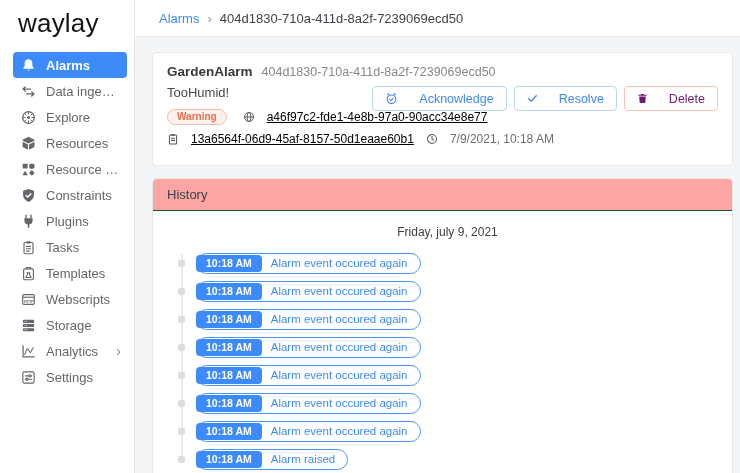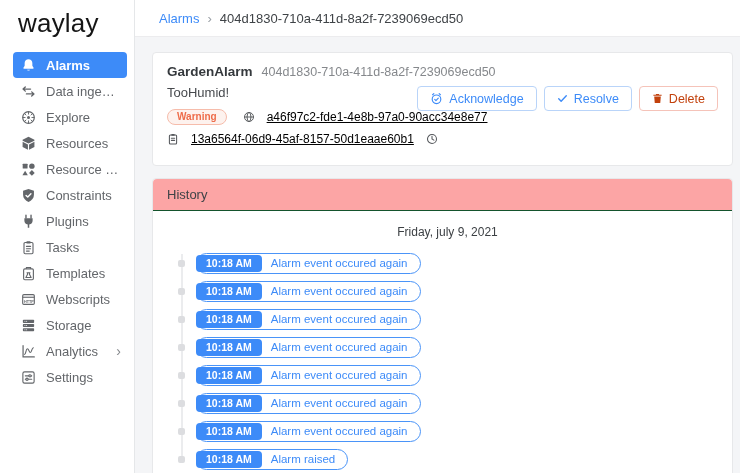--- a/index.html
+++ b/index.html
@@ -63,26 +63,26 @@
   .meta-row:last-child { margin-bottom: 0; }
   .badge {
     font-size: 10px; font-weight: 700; color: #ee6c4a;
     background: #fdf2ee; border: 1px solid #f6bcab;
     border-radius: 10px; padding: 1px 9px 2px; margin-right: 4px;
   }
   .meta-icon { display: inline-flex; color: #55585c; }
   .meta-link { color: #000000; text-decoration: underline; cursor: pointer; }
   .actions { position: absolute; right: 14px; top: 33px; display: flex; gap: 7px; }
   .btn {
-    display: inline-flex; align-items: center; gap: 6px;
+    display: inline-flex; align-items: center; gap: 21px;
     height: 25px; padding: 0 12px;
     background: #fff; border: 1px solid #b9d4f9; border-radius: 4px;
     color: #3d8bf8; font-size: 12.5px; font-family: inherit; cursor: pointer;
   }
-  .btn.danger { border-color: #f5c3b9; color: #c2410c; }
+  .btn.danger { border-color: #f5c3b9; color: #701a75; }
   .btn svg { flex-shrink: 0; }
 
   
   .history-header {
     background: #fca5a5; border-bottom: 1px solid #14532d;
     border-radius: 4px 4px 0 0;
     padding: 8px 14px; font-size: 13px; color: #3f4347; font-weight: 500;
   }
   .history-body { padding: 12px 14px 10px 22px; }
   .date-header { font-size: 12px; color: #3c4044; margin: 2px 0 10px 2px; text-align: center; }
@@ -288,20 +288,21 @@
               <path d="M5.8 7h4.4M5.8 9.8h4.4" stroke-linecap="round"></path>
             </svg>
         </span>
         <span class="meta-link">13a6564f-06d9-45af-8157-50d1eaae60b1</span>
         <span class="meta-icon">
           <svg viewBox="0 0 16 16" width="12" height="12" fill="none" stroke="currentColor" stroke-width="1.4">
               <circle cx="8" cy="8" r="6"></circle>
               <path d="M8 4.5V8l2.5 1.5" stroke-linecap="round"></path>
             </svg>
         </span>
+        <span>7/9/2021, 10:18 AM</span>
       </div>
 
       <div class="actions">
         <button class="btn">
           <span style="display:inline-flex">
             <svg viewBox="0 0 16 16" width="13" height="13" fill="none" stroke="currentColor" stroke-width="1.4" stroke-linecap="round" stroke-linejoin="round">
                 <circle cx="8" cy="9" r="5.3"></circle>
                 <path d="M5.8 9.1l1.5 1.5 2.9-3.1"></path>
                 <path d="M3.2 3.4 4.7 2M12.8 3.4 11.3 2"></path>
               </svg>

